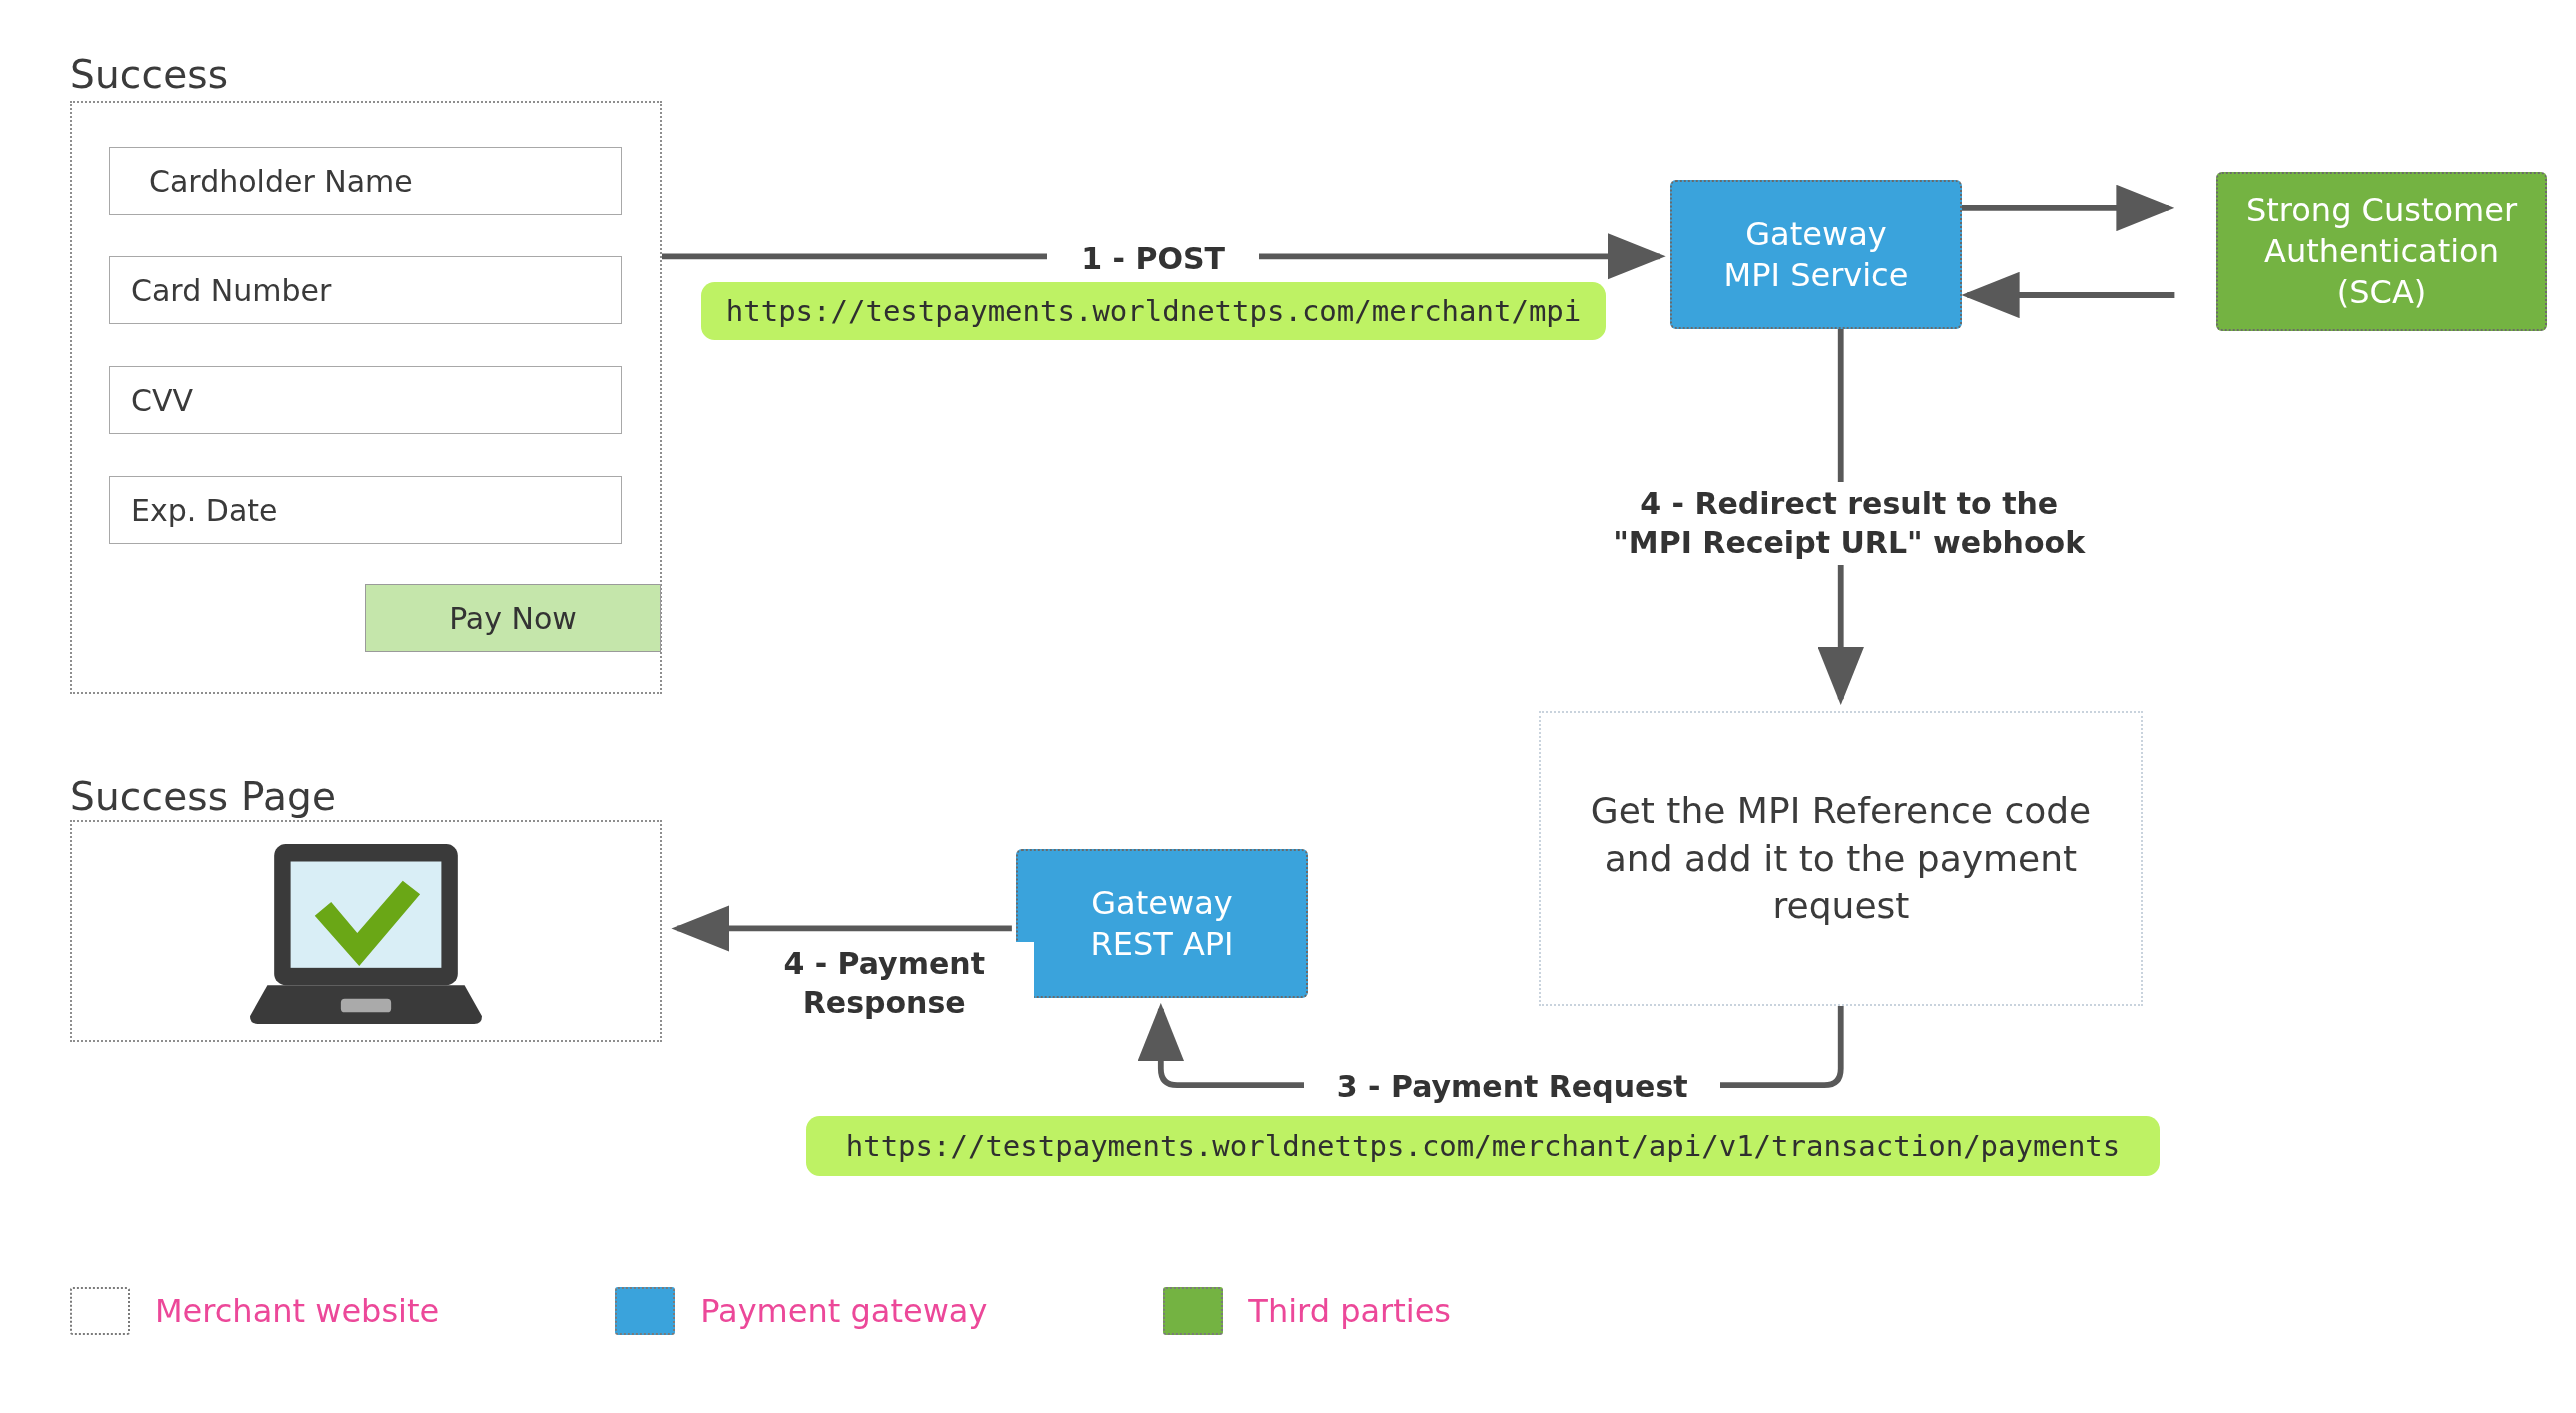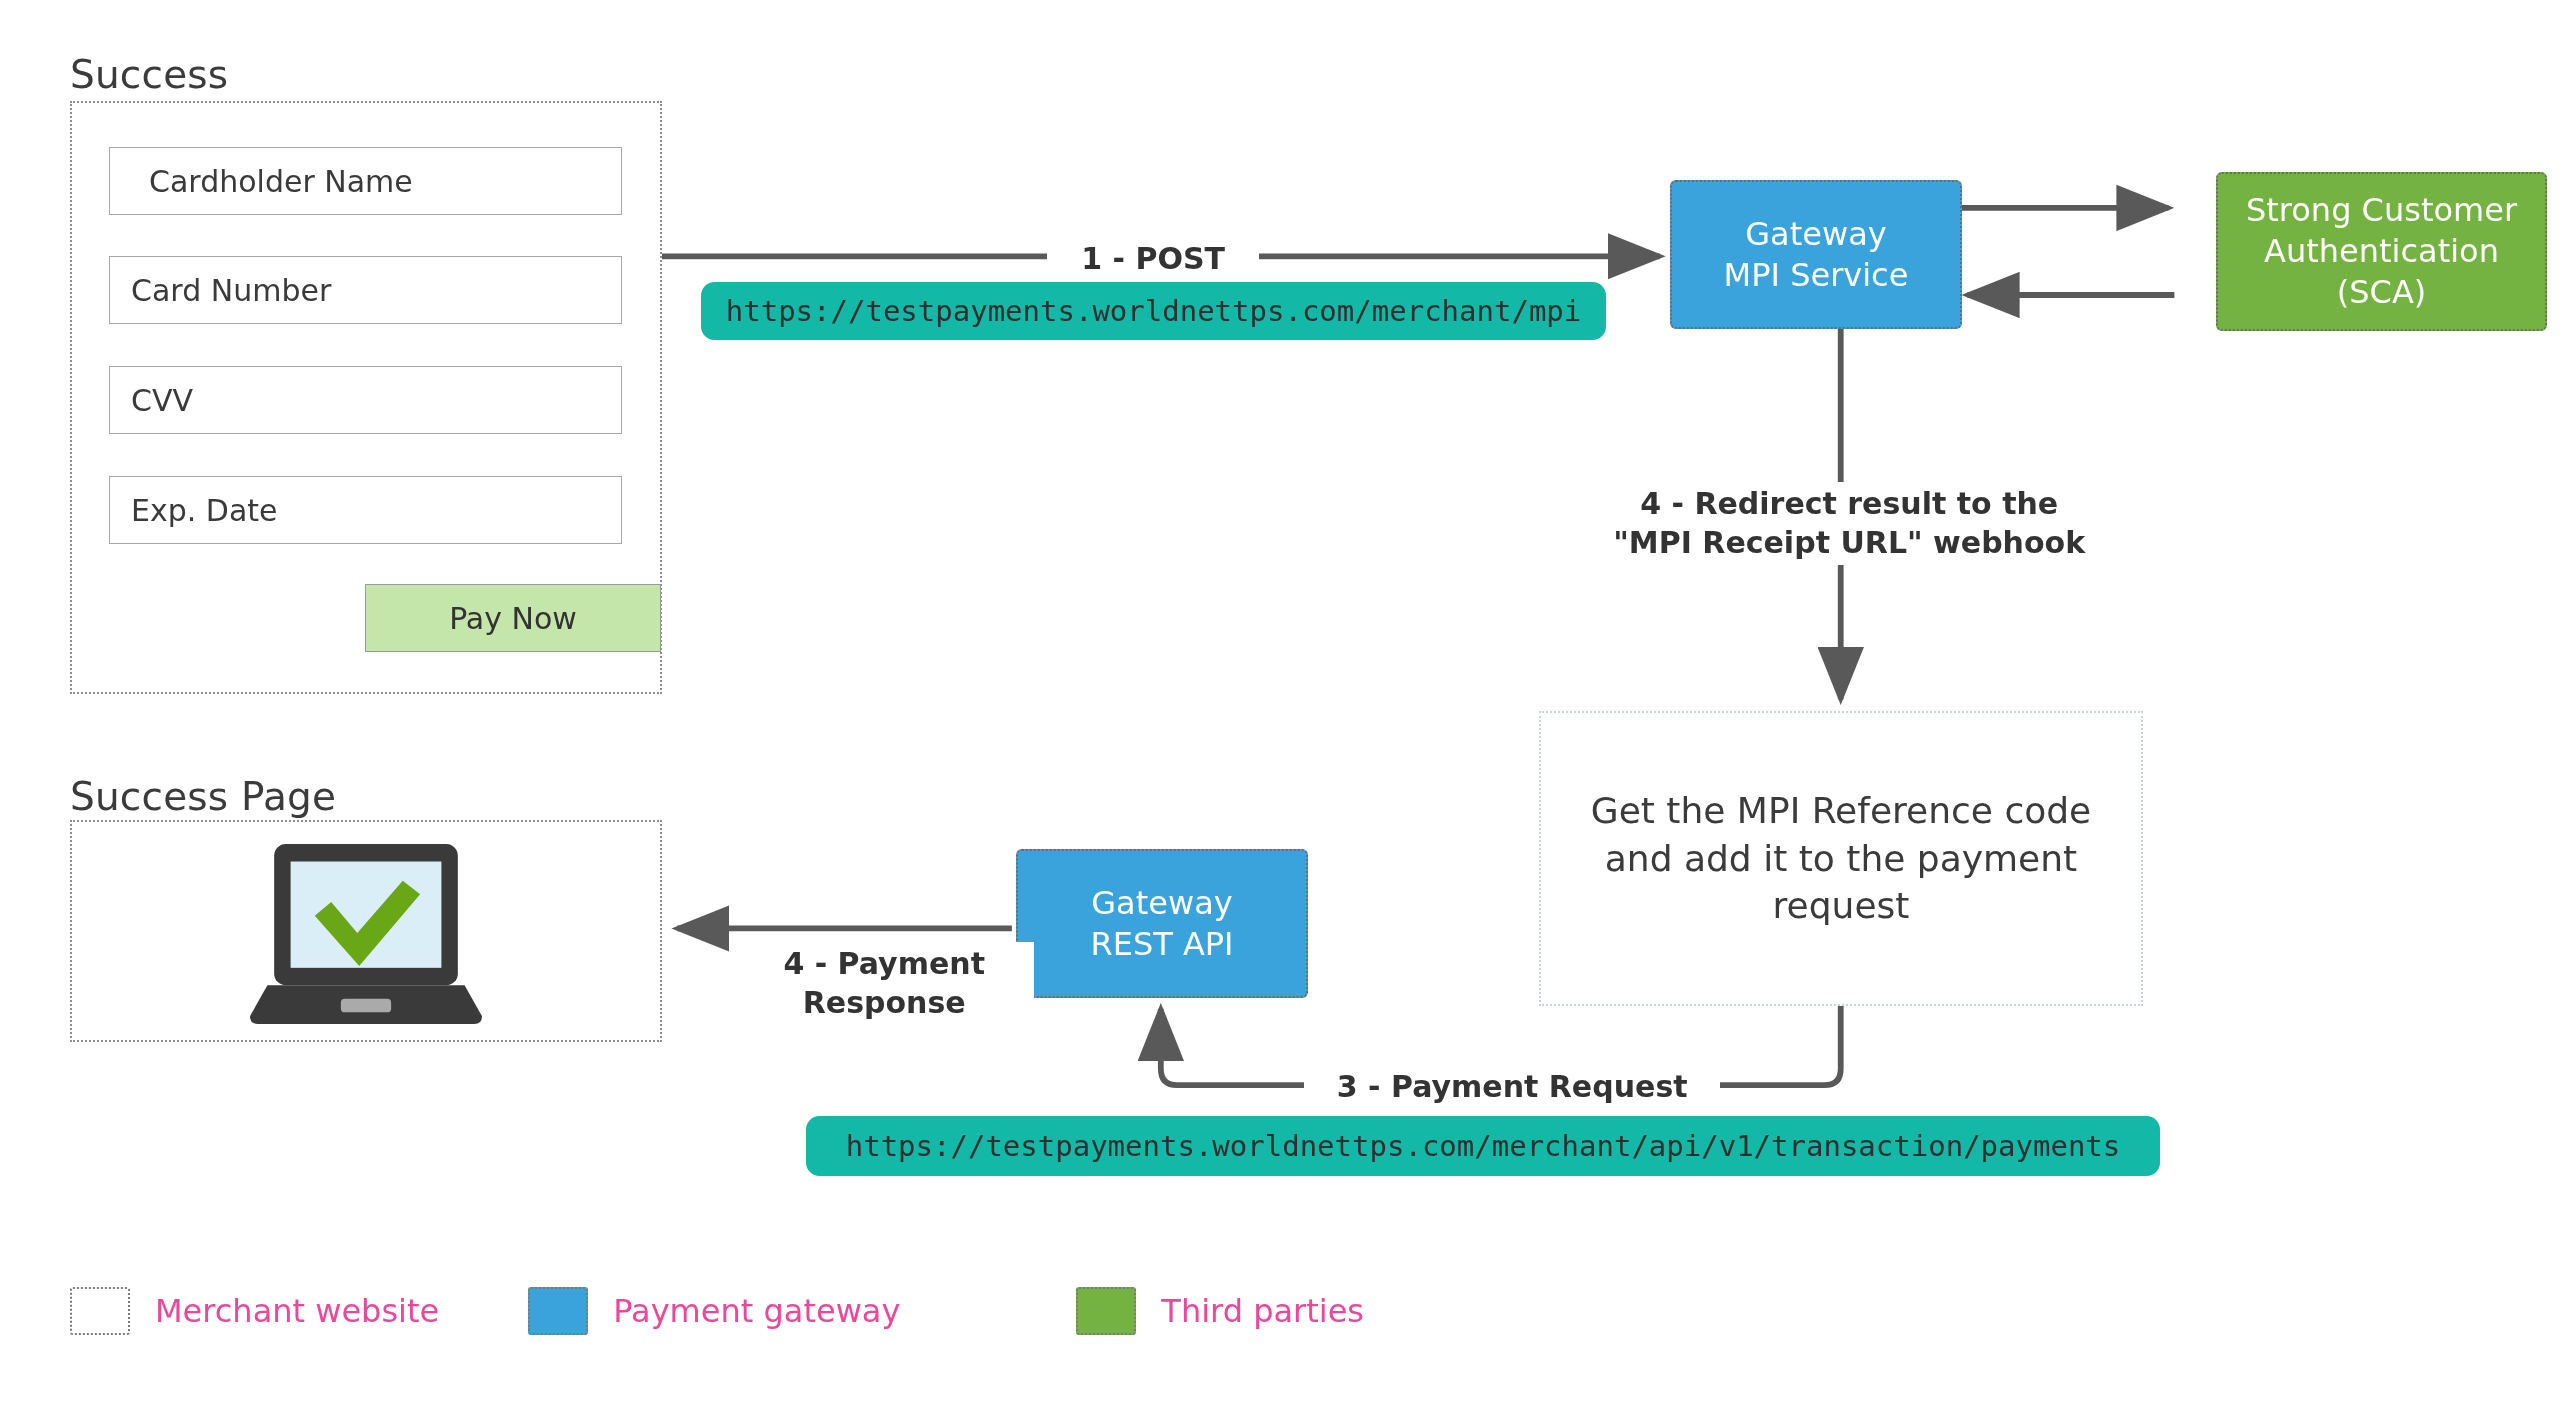--- a/index.html
+++ b/index.html
@@ -112,21 +112,21 @@
     background: #ffffff;
     text-align: center;
     line-height: 1.32;
     white-space: pre-line;
     padding: 1.9px 9.7px;
   }
 
   
   .url-chip {
     position: absolute;
-    background: #14b8a6;
+    background: #bef264;
     border-radius: 13.5px;
     font-family: "DejaVu Sans Mono", monospace;
     font-size: 29px;
     color: #2f2f2f;
     display: flex;
     align-items: center;
     justify-content: center;
     padding: 0 25px;
     white-space: nowrap;
     box-sizing: border-box;
@@ -280,21 +280,21 @@
 
   <div class="url-chip" style="left:701px; top:282px; width:905px; height:58px;">https://testpayments.worldnettps.com/merchant/mpi</div>
 
   <div class="url-chip" style="left:806px; top:1116px; width:1354px; height:60px;">https://testpayments.worldnettps.com/merchant/api/v1/transaction/payments</div>
 
   <div class="legend">
     <div class="legend-item">
       <div class="legend-swatch white"></div>
       <div class="legend-label">Merchant website</div>
     </div>
-    <div class="legend-item" style="justify-content:flex-end;">
+    <div class="legend-item" style="margin-left:87px;justify-content:flex-end;">
       <div class="legend-swatch blue"></div>
       <div class="legend-label">Payment gateway</div>
     </div>
     <div class="legend-item" style="margin-left:87px;">
       <div class="legend-swatch green"></div>
       <div class="legend-label">Third parties</div>
     </div>
   </div>
 
 </div>

